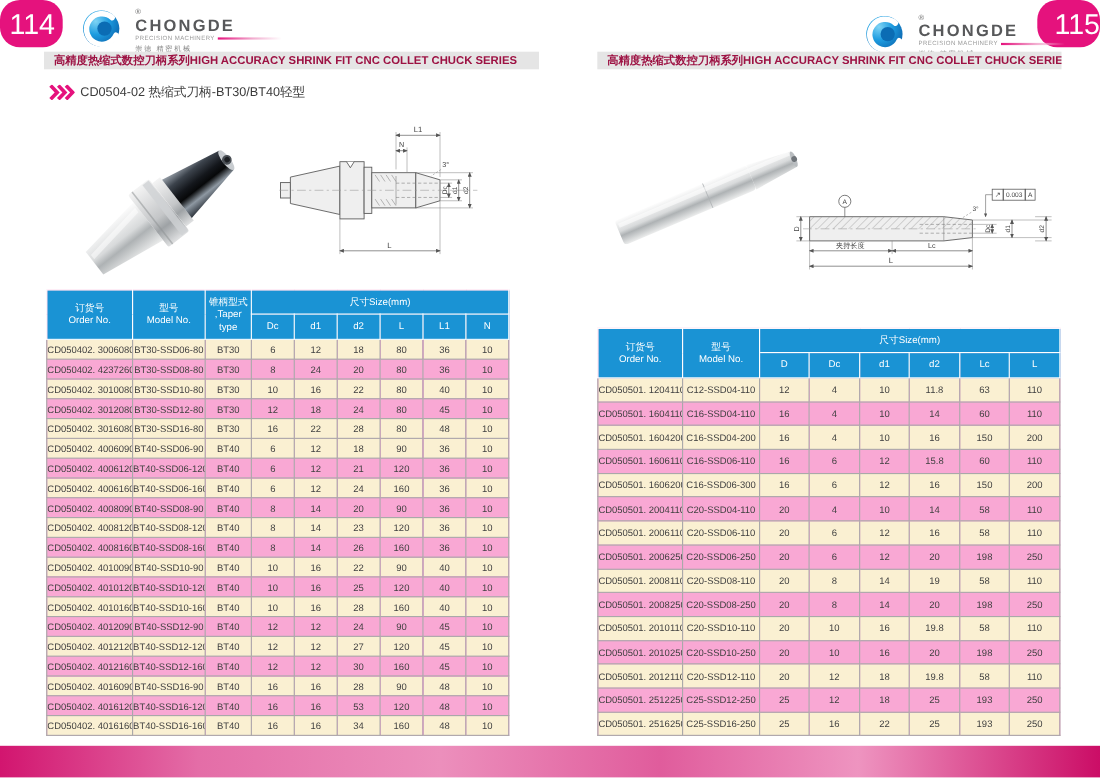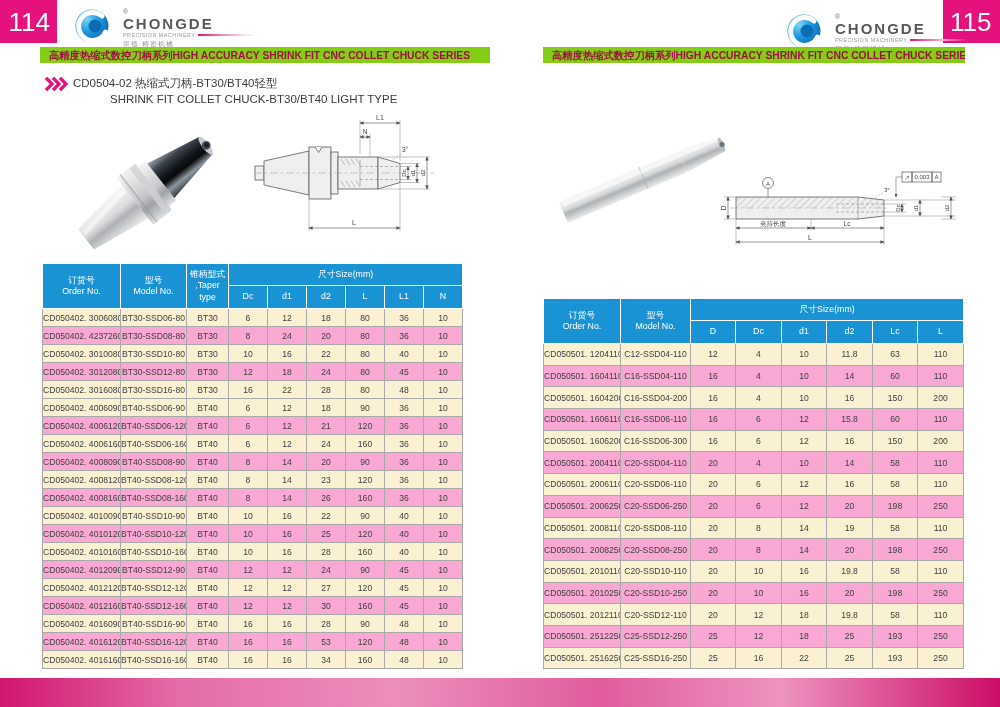--- a/index.html
+++ b/index.html
@@ -1,35 +1,35 @@
 <!DOCTYPE html>
 <html><head>
 <meta charset="utf-8">
 <style>
   html,body{margin:0;padding:0;background:#fff;font-family:"Liberation Sans",sans-serif;}
   .sheet{position:relative;width:1000px;height:707px;background:#fff;overflow:hidden;}
 
   
   .pagenum{position:absolute;top:0;width:57px;height:43px;background:#e5127d;color:#fff;
-           font-size:26px;line-height:45px;box-sizing:border-box;}
+           font-size:26px;line-height:45px;box-sizing:border-box;border-radius:18px;}
   .pagenum-left{left:0;text-align:right;padding-right:7px;}
-  .pagenum-right{left:943px;text-align:left;padding-left:7px;}
+  .pagenum-right{left:943px;text-align:right;padding-left:7px;}
 
   
   .logo{position:absolute;display:flex;align-items:flex-start;}
   .logo-txt{margin-left:12px;position:relative;padding-top:3px;}
   .reg{font-size:7px;color:#777;height:8px;line-height:8px;}
   .bname{font-size:15px;font-weight:bold;color:#57585a;letter-spacing:2px;line-height:15px;}
   .trow{display:flex;align-items:center;gap:3px;margin-top:1px;}
   .tg{font-size:5.5px;color:#9a9a9a;letter-spacing:0.4px;white-space:nowrap;}
   .tline{width:58px;height:2.5px;background:linear-gradient(90deg,#e5127d,#f2aed0 55%,rgba(242,174,208,0));}
   .bcn{font-size:6.5px;color:#8a8a8a;letter-spacing:1.5px;margin-top:2px;}
 
   
-  .banner{position:absolute;height:16px;line-height:17px;background:#84cc16;color:#9d1243;
+  .banner{position:absolute;height:16px;line-height:17px;background:#e5e5e5;color:#9d1243;
           font-weight:bold;font-size:10.3px;white-space:nowrap;overflow:hidden;
           padding-left:9px;box-sizing:border-box;}
   .banner-left{left:40px;top:47px;width:450px;}
   .banner-right{left:543px;top:47px;width:422px;}
 
   
   .sec-title{position:absolute;color:#3b3b3b;font-size:11.5px;display:flex;align-items:flex-start;}
   .sec-title .chev{margin-top:1px;margin-right:5px;flex:none;}
   .sec-title .l2{margin-left:37px;margin-top:2px;}
   .st-left{left:44px;top:76px;}
@@ -113,21 +113,20 @@
   <div class="sec-title st-left">
     <svg class="chev" width="24" height="14" viewBox="0 0 24 14">
       <g stroke="#e5127d" stroke-width="3.3" fill="none">
         <path d="M2,0.8 8,7 2,13.2"></path>
           <path d="M9,0.8 15,7 9,13.2"></path>
           <path d="M16,0.8 22,7 16,13.2"></path>
       </g>
     </svg>
     <div>
       <div>CD0504-02 热缩式刀柄-BT30/BT40轻型</div>
-      <div class="l2">SHRINK FIT COLLET CHUCK-BT30/BT40 LIGHT TYPE</div>
     </div>
   </div>
 
 
   <svg class="art" style="left:63px;top:110px;" width="172" height="146" viewBox="0 0 172 146">
     <defs>
       <linearGradient id="silv" x1="0" y1="0" x2="0" y2="1">
         <stop offset="0" stop-color="#fdfdfd"></stop>
           <stop offset="0.45" stop-color="#d8dadb"></stop>
         <stop offset="0.62" stop-color="#aeb2b4"></stop>

